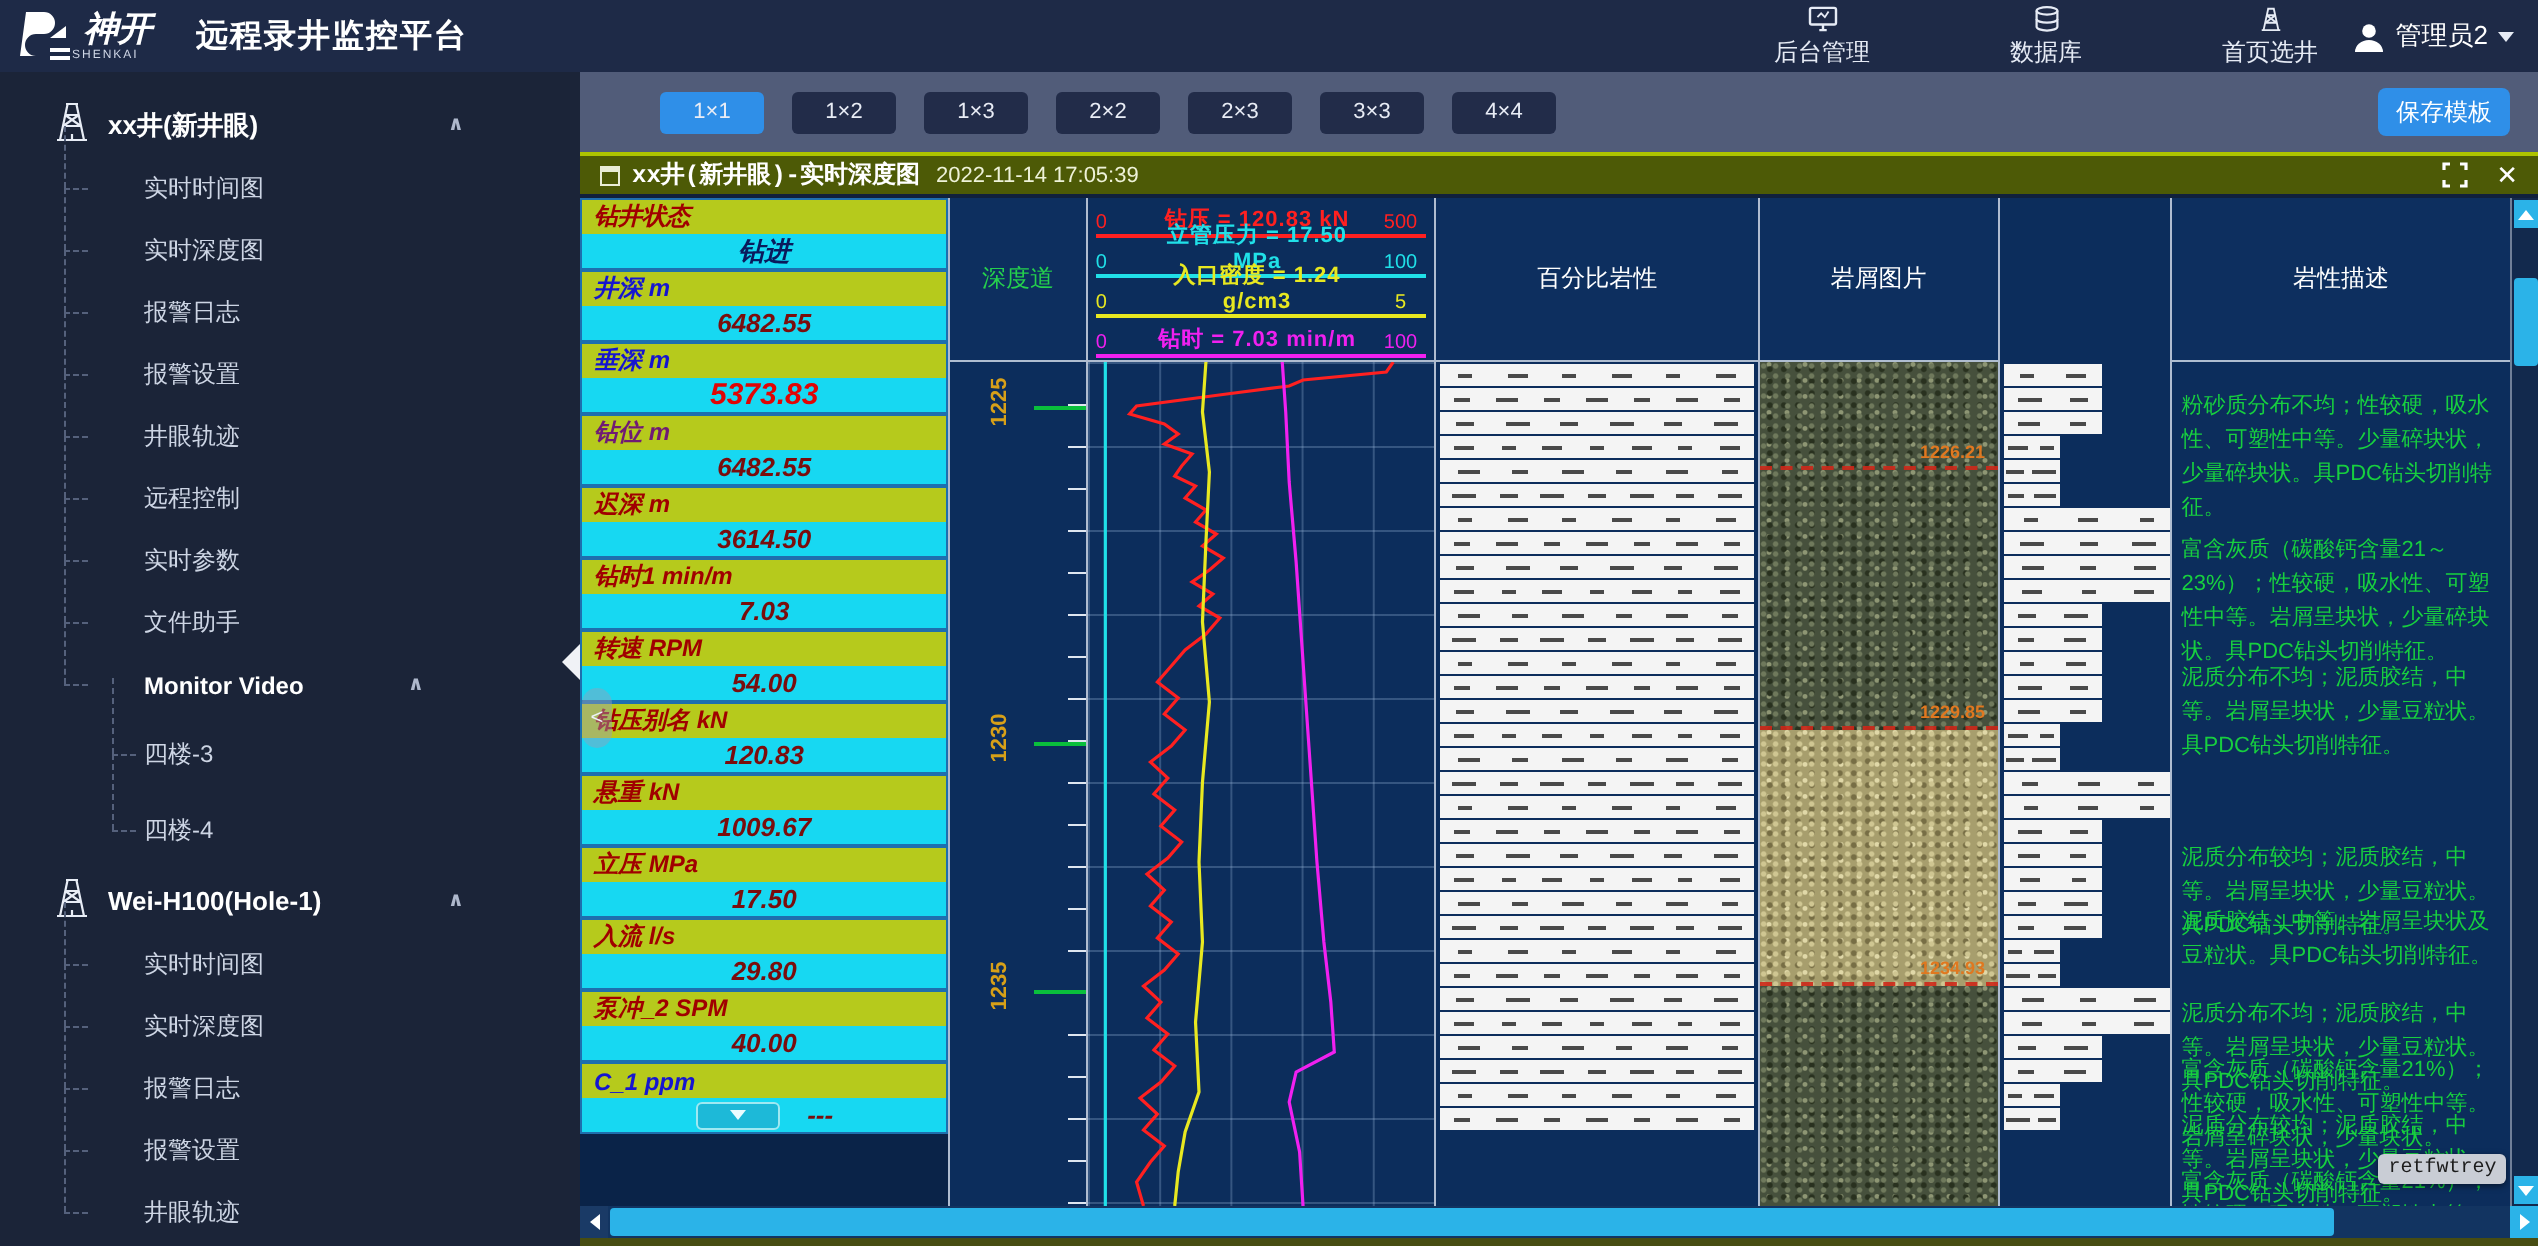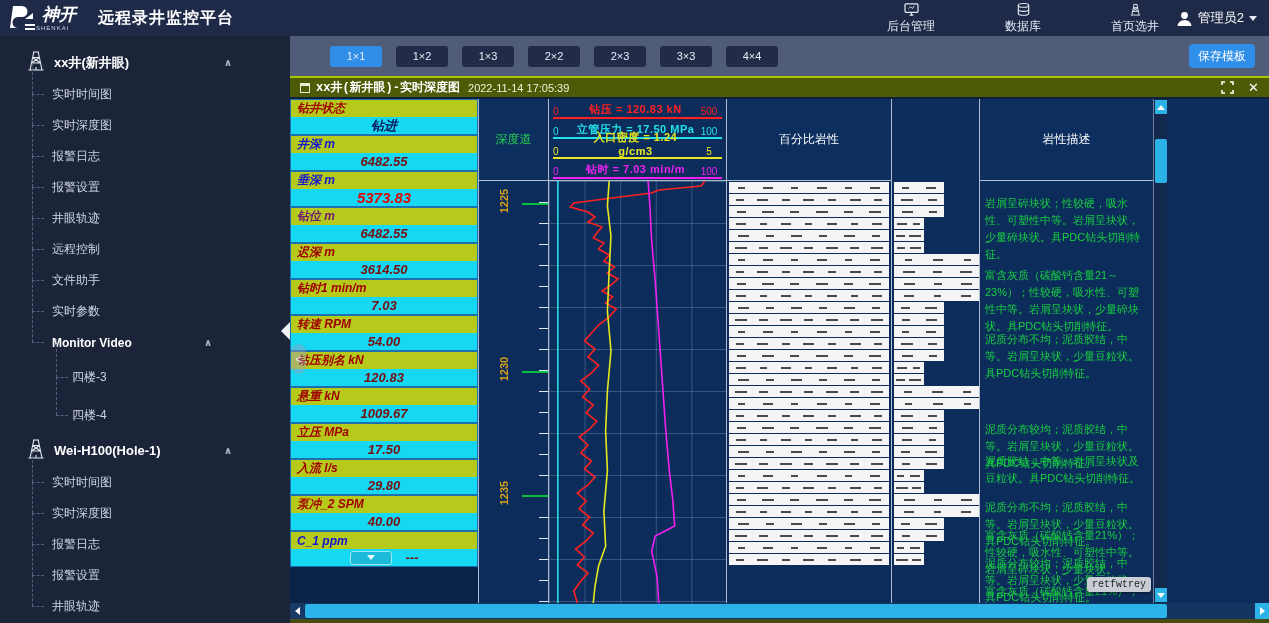--- a/index.html
+++ b/index.html
@@ -21,21 +21,21 @@
   .hdr-user { position:absolute; right:12px; top:0; height:36px; display:flex; align-items:center; gap:5px; color:#fff; font-size:13px; cursor:pointer; }
   .avatar { width:17px; height:17px; }
   .caret-down { width:0; height:0; border-left:4px solid transparent; border-right:4px solid transparent; border-top:5px solid #e6ebf5; }
 
   
   .sidebar { position:absolute; left:0; top:36px; width:290px; height:587px;
     background:#1b2438; overflow:hidden; padding-top:10px; }
   .well-row { height:33px; display:flex; align-items:center; color:#fff; font-weight:bold; font-size:13px; padding-left:26px; cursor:pointer; }
   .well-row svg { width:20px; height:22px; margin-right:8px; }
   .well-caret { margin-left:auto; margin-right:58px; color:#aeb8cc; font-size:10px; }
-  .tree-item { height:31px; display:flex; align-items:center; color:#cdd5e4; font-size:12px; padding-left:52px; position:relative; cursor:pointer; }
+  .tree-item { height:31px; display:flex; align-items:center; color:#cdd5e4; font-size:12px; padding-left:72px; position:relative; cursor:pointer; }
   .tree-item::before { content:""; position:absolute; left:32px; top:15px; width:12px; border-top:1px dashed #55617c; }
   .tree-item::after { content:""; position:absolute; left:32px; top:-16px; height:31px; border-left:1px dashed #55617c; }
   .tree-group { font-weight:bold; color:#fff; }
   .tree-sub { padding-left:72px; height:38px; }
   .tree-sub::before { left:56px; top:19px; }
   .tree-sub::after { left:56px; top:-19px; height:38px; }
   .side-collapse { position:absolute; left:281px; top:322px; width:0; height:0; z-index:40;
     border-top:9px solid transparent; border-bottom:9px solid transparent; border-right:9px solid #f0f2f6; }
 
   
@@ -188,22 +188,22 @@
         </svg></span>
       <span>xx井(新井眼)</span>
       <span class="well-caret">∧</span>
     </div>
     <div class="tree-item">实时时间图</div>
     <div class="tree-item">实时深度图</div>
     <div class="tree-item">报警日志</div>
     <div class="tree-item">报警设置</div>
     <div class="tree-item">井眼轨迹</div>
     <div class="tree-item">远程控制</div>
+    <div class="tree-item">实时参数</div>
     <div class="tree-item">文件助手</div>
-    <div class="tree-item">实时参数</div>
     <div class="tree-item tree-group">
       <span>Monitor Video</span>
       <span class="well-caret" style="margin-right:78px">∧</span>
     </div>
     <div class="tree-item tree-sub">四楼-3</div>
     <div class="tree-item tree-sub">四楼-4</div>
     <div class="well-row">
       <span><svg viewBox="0 0 20 22">
           <path d="M7 2 h6 M7.8 2 L4 20 M12.2 2 L16 20 M6.6 7.5 h6.8 M5.6 13 h8.8 M6.6 7.5 L14.4 13 M13.4 7.5 L5.6 13 M2.5 20 h15 M10 20 v-3" fill="none" stroke="#e8edf6" stroke-width="1.1"></path>
         </svg></span>
@@ -665,20 +665,35 @@
             <span class="dash" style="width: 11px;"></span>
             <span class="dash" style="width: 8px;"></span>
             <span class="dash" style="width: 11px;"></span>
             <span class="dash" style="width: 8px;"></span>
             <span class="dash" style="width: 11px;"></span>
             <span class="dash" style="width: 8px;"></span>
           </div>
         </div>
     </div>
 
+    <div class="log-col" style="width:122px">
+      <div class="col-head">岩屑图片</div>
+      <div class="col-body" id="photo-body">
+          <div class="photo-seg dark" style="height: 54px;">
+            <span class="photo-lbl">1226.21</span>
+          </div>
+          <div class="photo-seg dark" style="height: 130px;">
+            <span class="photo-lbl">1229.85</span>
+          </div>
+          <div class="photo-seg tan" style="height: 128px;">
+            <span class="photo-lbl">1234.93</span>
+          </div>
+          <div class="photo-seg dark" style="height: 110px;"></div>
+        </div>
+    </div>
 
     <div class="log-col" style="width:88px">
       <div class="col-body" id="interp-body">
           <div class="interp-row" style="width: 58%; justify-content: space-around;">
             <span class="dash" style="width: 7px;"></span>
             <span class="dash" style="width: 10px;"></span>
           </div>
           <div class="interp-row" style="width: 58%; justify-content: space-around;">
             <span class="dash" style="width: 12px;"></span>
             <span class="dash" style="width: 9px;"></span>
@@ -810,21 +825,21 @@
           <div class="interp-row" style="width: 34%; justify-content: space-around;">
             <span class="dash" style="width: 12px;"></span>
             <span class="dash" style="width: 9px;"></span>
           </div>
         </div>
     </div>
 
     <div class="log-col" style="width:174px">
       <div class="col-head">岩性描述</div>
       <div class="col-body desc-body" id="desc-body">
-          <div class="desc-item" style="top: 14px;">岩屑呈碎块状；性较硬，吸水性、可塑性中等。岩屑呈块状，少量碎块状。具PDC钻头切削特征。</div>
+          <div class="desc-item" style="top: 14px;">粉砂质分布不均；性较硬，吸水性、可塑性中等。少量碎块状，少量碎块状。具PDC钻头切削特征。</div>
           <div class="desc-item" style="top: 86px;">富含灰质（碳酸钙含量21～23%）；性较硬，吸水性、可塑性中等。岩屑呈块状，少量碎块状。具PDC钻头切削特征。</div>
           <div class="desc-item" style="top: 150px;">泥质分布不均；泥质胶结，中等。岩屑呈块状，少量豆粒状。具PDC钻头切削特征。</div>
           <div class="desc-item" style="top: 240px;">泥质分布较均；泥质胶结，中等。岩屑呈块状，少量豆粒状。具PDC钻头切削特征。</div>
           <div class="desc-item" style="top: 272px;">泥质胶结，中等。岩屑呈块状及豆粒状。具PDC钻头切削特征。</div>
           <div class="desc-item" style="top: 318px;">泥质分布不均；泥质胶结，中等。岩屑呈块状，少量豆粒状。具PDC钻头切削特征。</div>
           <div class="desc-item" style="top: 346px;">富含灰质（碳酸钙含量21%）；性较硬，吸水性、可塑性中等。岩屑呈碎块状，少量块状。</div>
           <div class="desc-item" style="top: 374px;">泥质分布较均；泥质胶结，中等。岩屑呈块状，少量豆粒状。具PDC钻头切削特征。</div>
           <div class="desc-item" style="top: 402px;">富含灰质（碳酸钙含量21%）；性较硬，吸水性、可塑性中等。岩屑呈碎块状，少量块状。</div>
           <div class="tooltip" style="top: 396px;">retfwtrey</div>
         </div>

